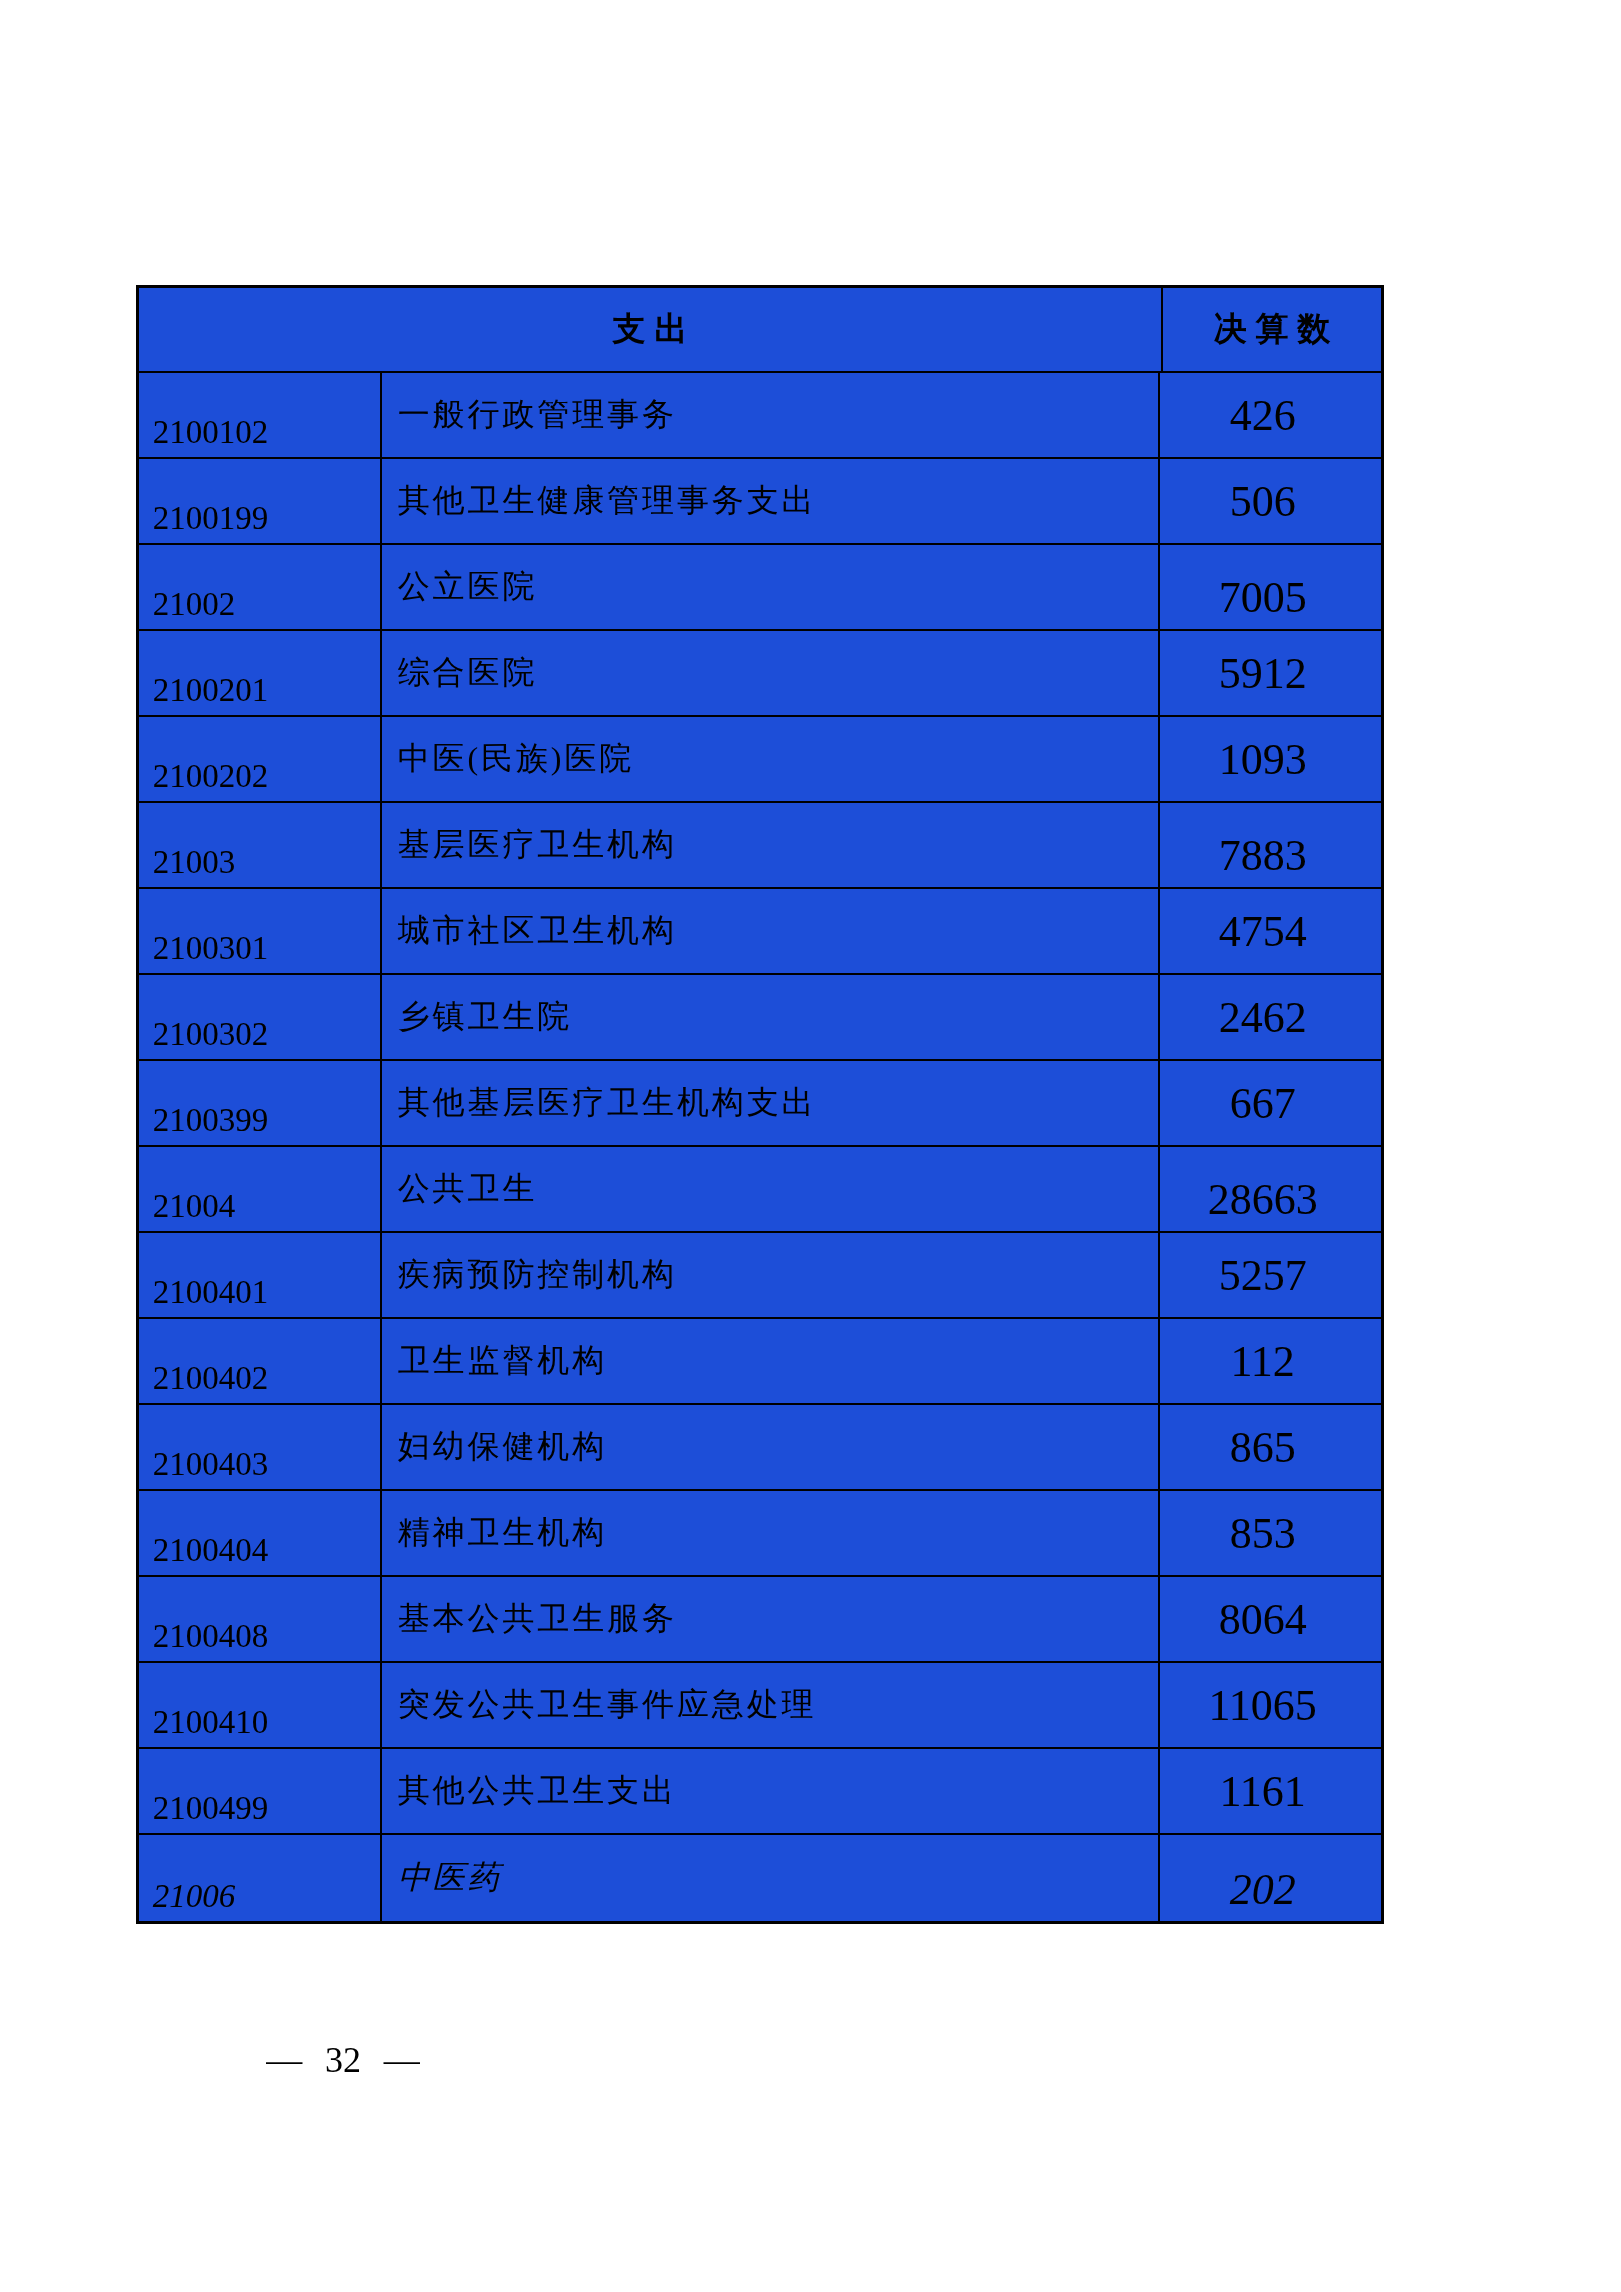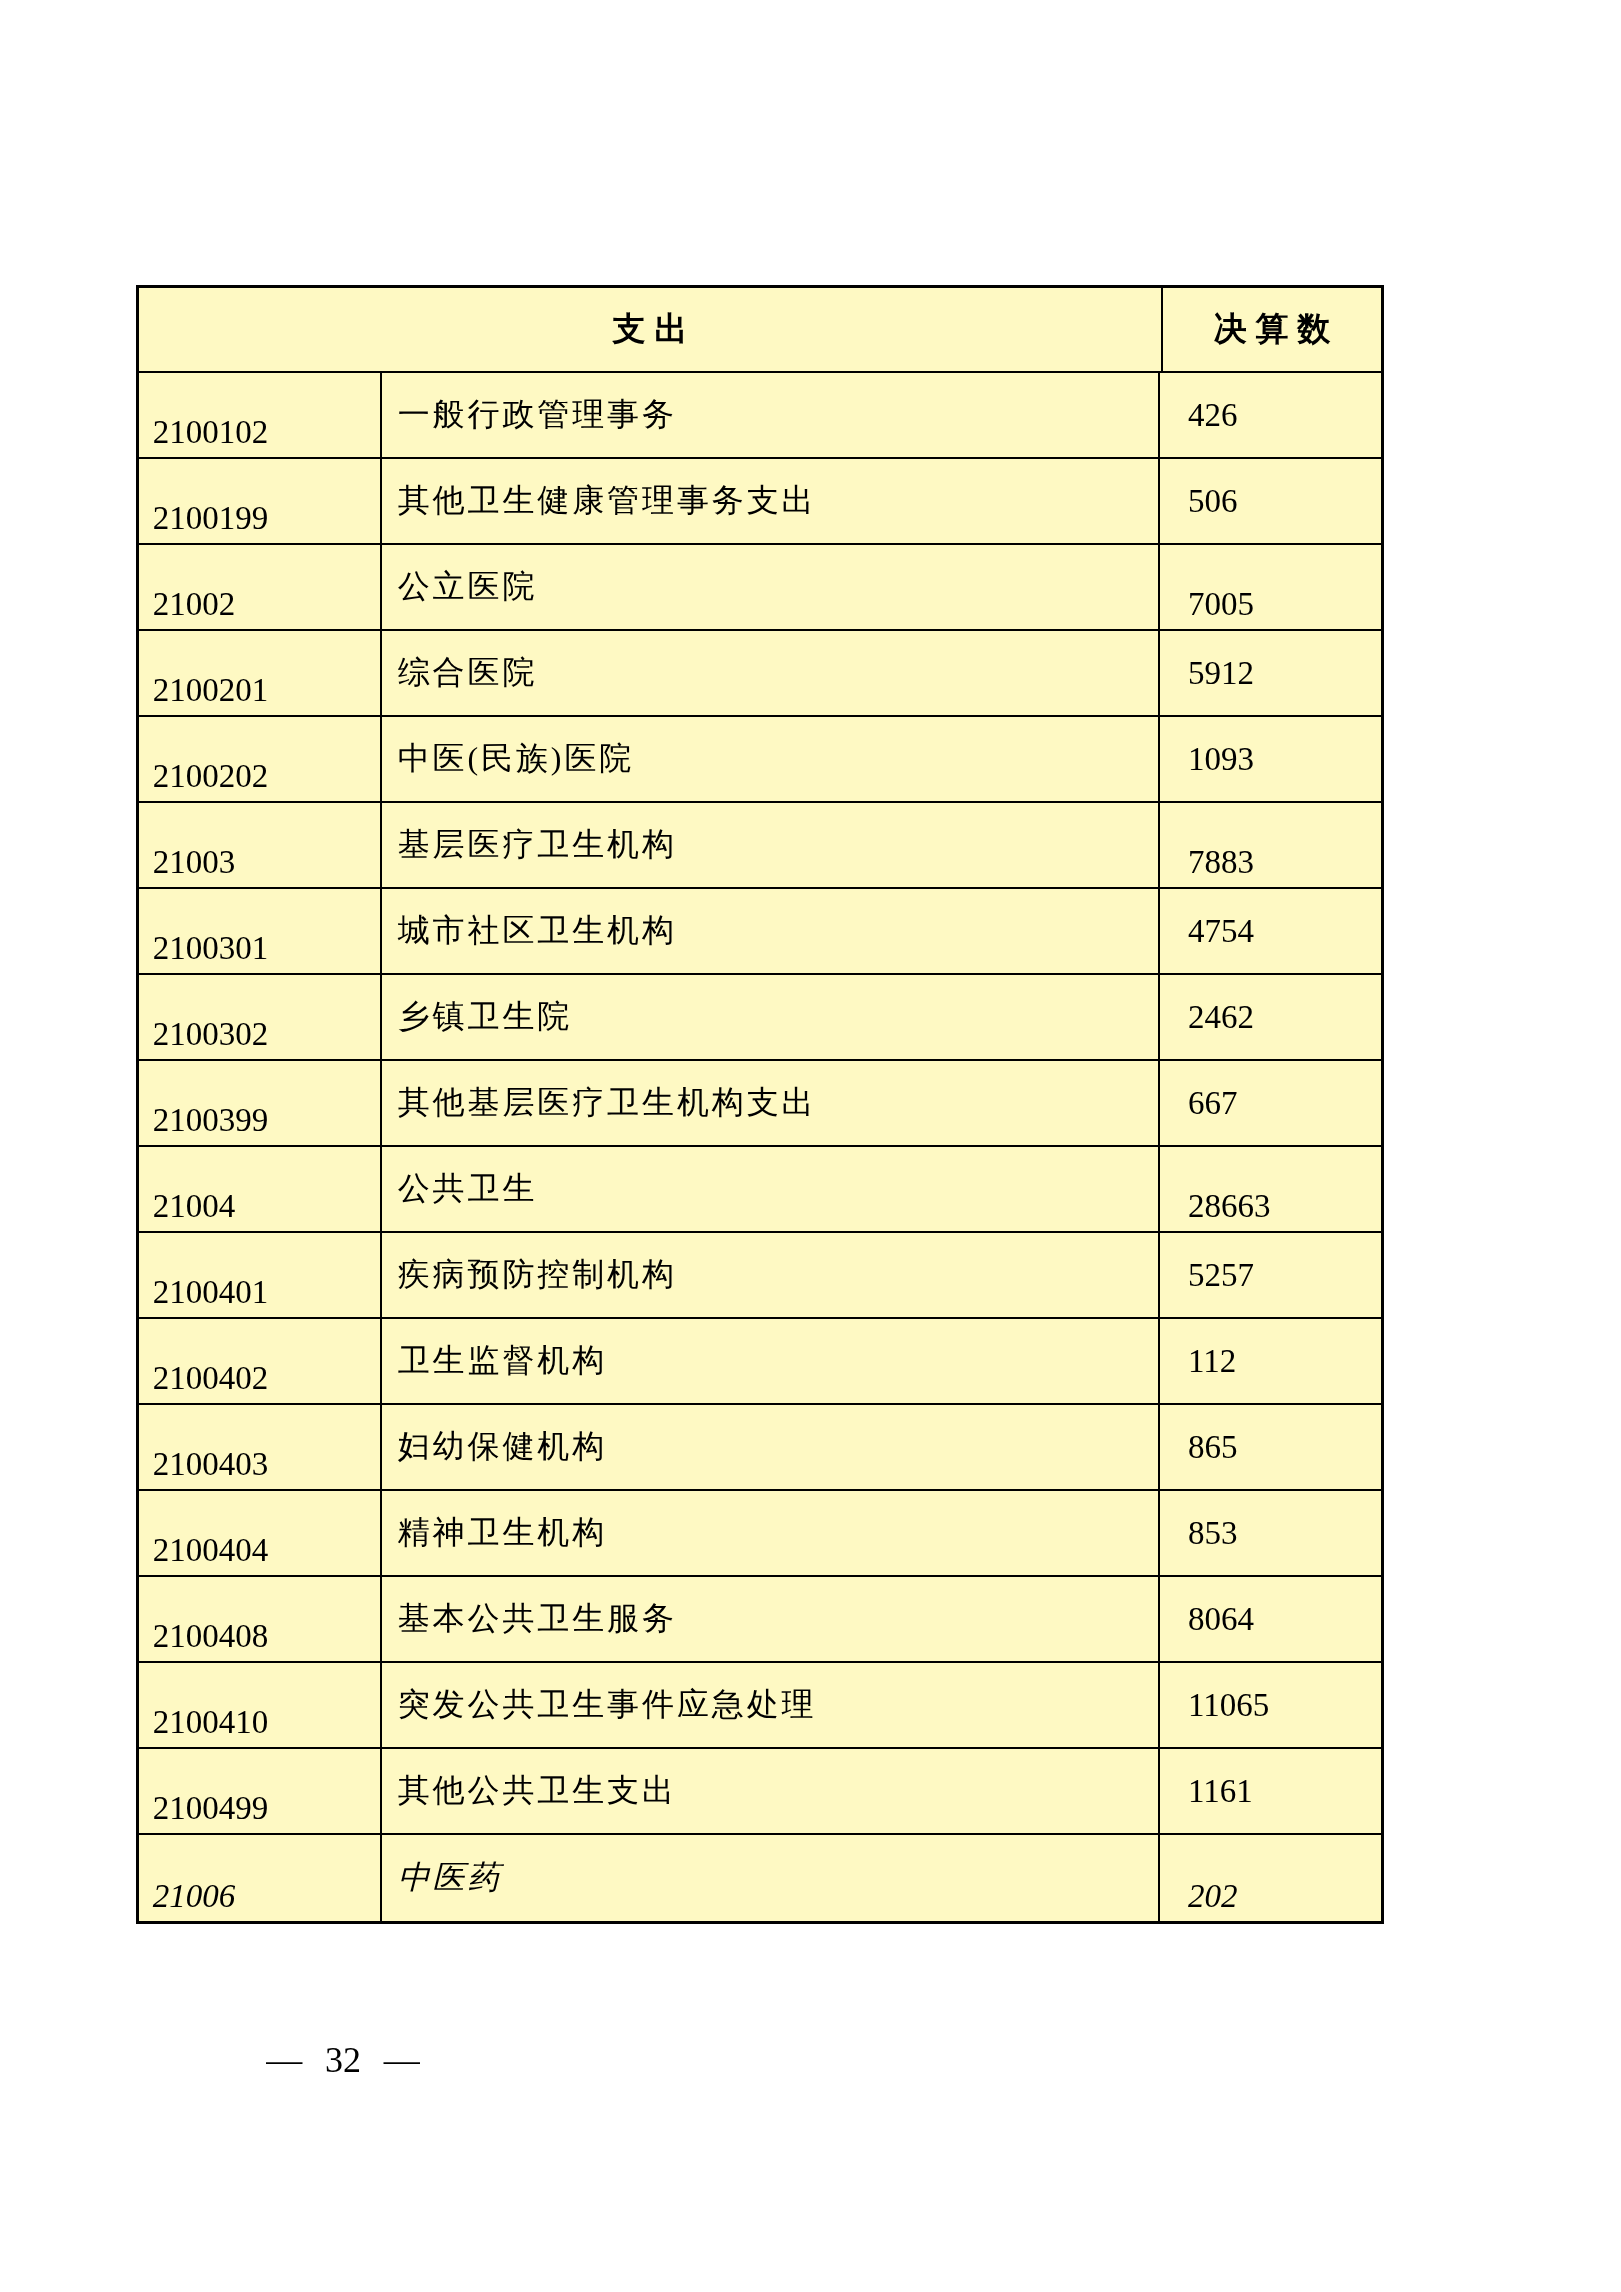--- a/index.html
+++ b/index.html
@@ -16,21 +16,21 @@
     font-family: "Liberation Serif", "DejaVu Serif", serif;
     color: #000000;
   }
   .budget-table {
     position: absolute;
     left: 136px;
     top: 285px;
     width: 1248px;
     box-sizing: border-box;
     border: 3.9px solid #000000;
-    background: #fef9c3;
+    background: #1d4ed8;
   }
   .thead {
     display: flex;
     box-sizing: border-box;
     height: 85px;
     border-bottom: 2.9px solid #000000;
   }
   .th {
     box-sizing: border-box;
     display: flex;
@@ -75,24 +75,23 @@
     width: 778px;
     border-right: 2.9px solid #000000;
     align-items: center;
     padding-left: 15.7px;
     font-size: 32px;
     letter-spacing: 2.9px;
   }
   .td-value {
     flex: 1;
     align-items: center;
-    justify-content: flex-start;
+    justify-content: center;
     padding-right: 15.7px;
-    font-size: 33px;
-    padding-left: 28px;
+    font-size: 44px;
   }
   .tr.parent .td-value {
     align-items: flex-end;
     padding-bottom: 5.9px;
   }
   .page-number {
     position: absolute;
     left: 245px;
     top: 2039px;
     width: 196px;

